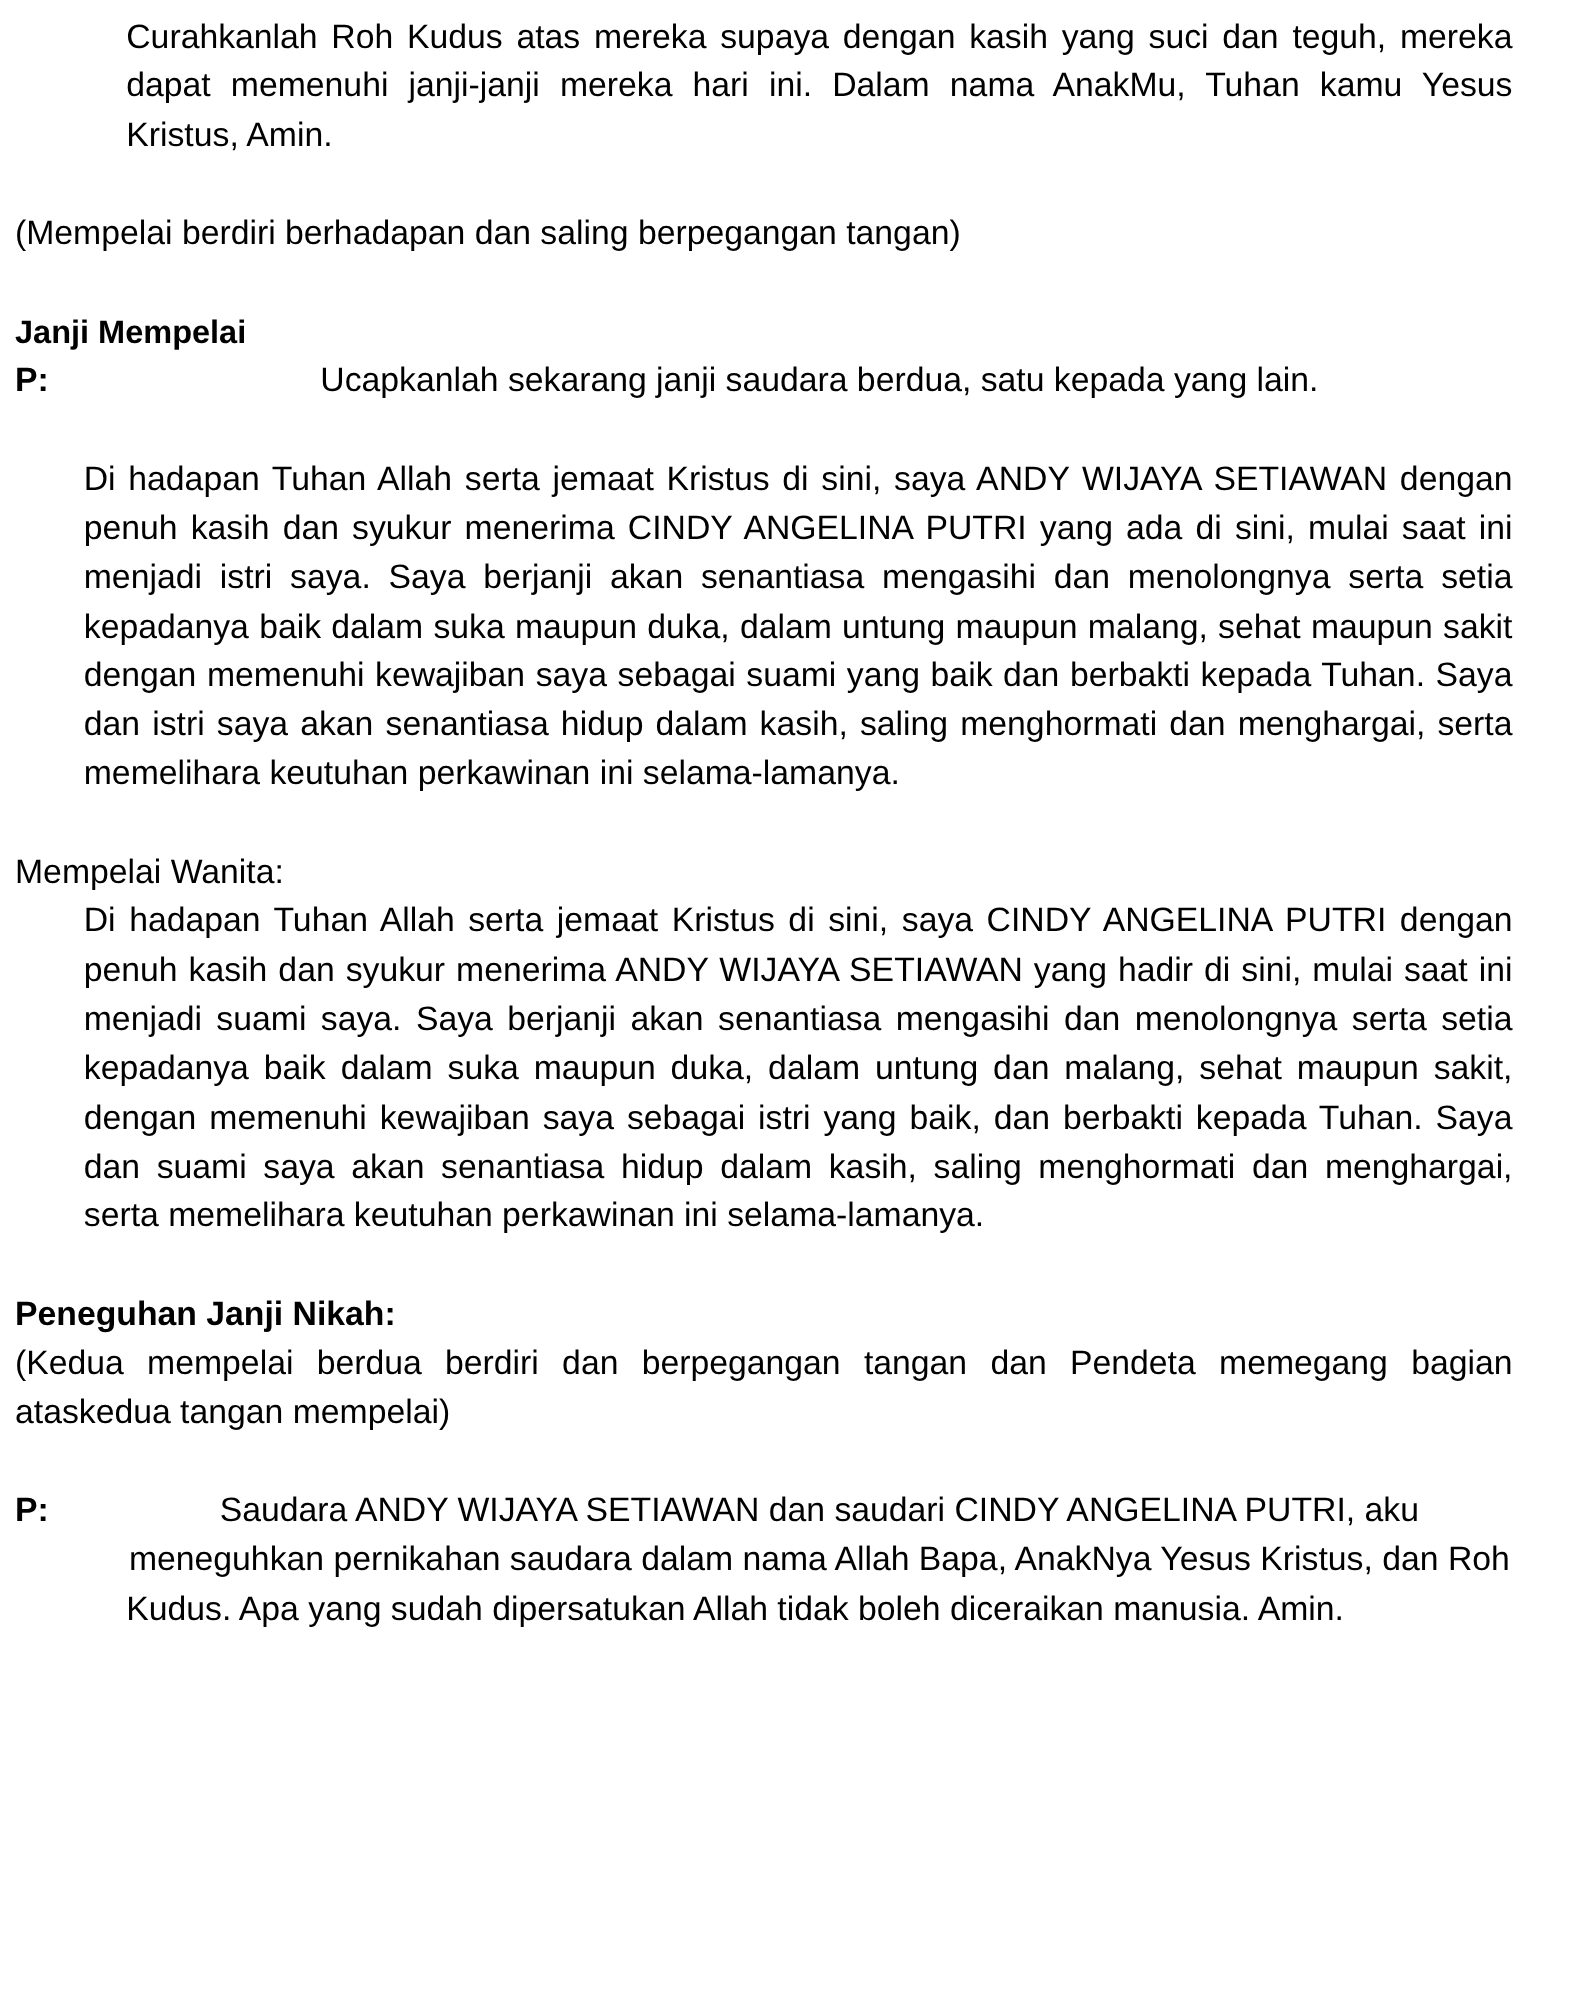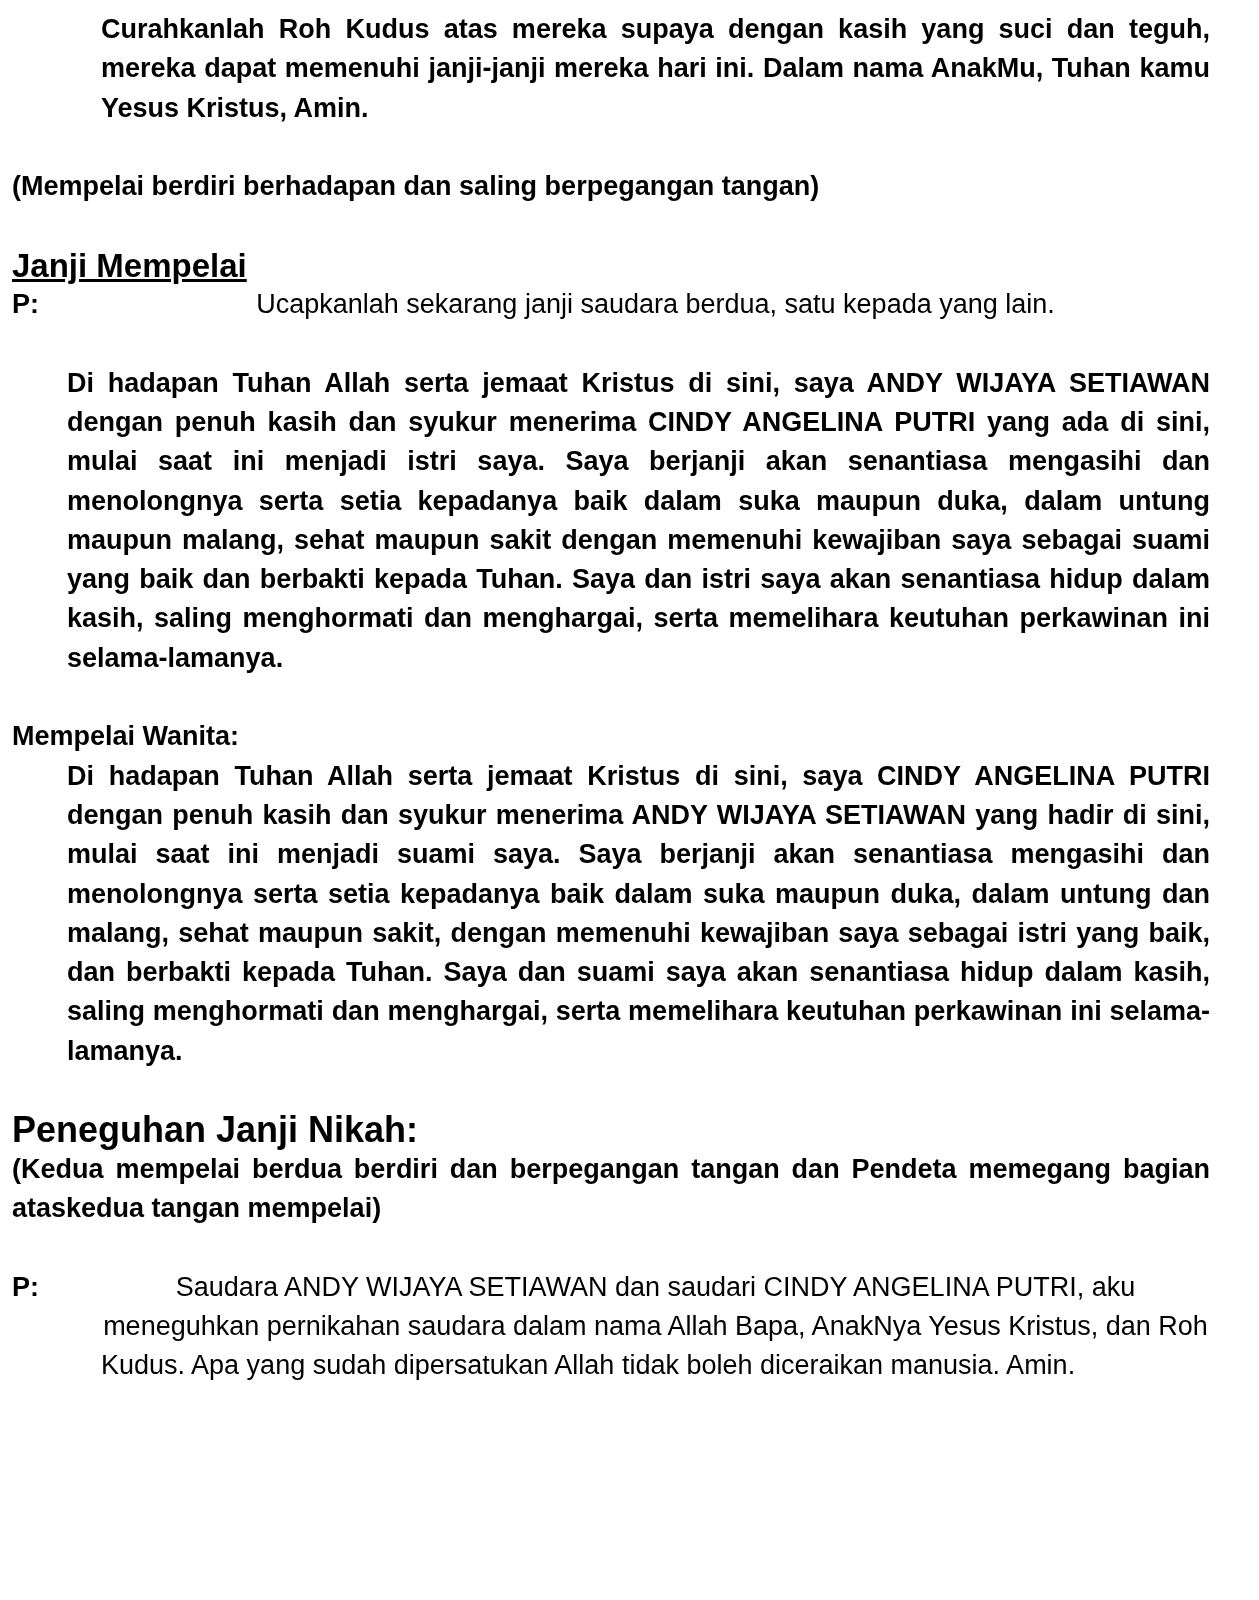--- a/index.html
+++ b/index.html
@@ -16,21 +16,21 @@
       font-family: "Liberation Sans", "DejaVu Sans", sans-serif;
       font-size: 27px;
       line-height: 39.3px;
     }
     .page {
       position: absolute;
       left: 12px;
       top: 10px;
       width: 1198px;
     }
-    .block { margin: 0; font-weight: bold; }
+    .block { margin: 0; }
     .just {
       text-align: justify;
       text-align-last: left;
     }
     .indent1 {
       margin-left: 89px;
     }
     .indent2 {
       margin-left: 55px;
     }
@@ -57,21 +57,21 @@
 
   <p class="block just indent1">Curahkanlah Roh Kudus atas mereka supaya dengan kasih yang suci dan teguh, mereka dapat memenuhi janji-janji mereka hari ini. Dalam nama AnakMu, Tuhan kamu Yesus Kristus, Amin.</p>
 
   <div class="gap"></div>
 
   <p class="block">(Mempelai berdiri berhadapan dan saling berpegangan tangan)</p>
 
   <div class="gap"></div>
 
   <section>
-    <h2 class="block bold" style="font-size:33px;line-height:39.3px;text-decoration:underline;">Janji Mempelai</h2>
+    <h2 class="block bold" style="font-size:26px;line-height:39.3px;">Janji Mempelai</h2>
 
     <div class="labeled">
       <span class="label">P:</span>
       <span class="body">Ucapkanlah sekarang janji saudara berdua, satu kepada yang lain.</span>
     </div>
 
     <div class="gap"></div>
 
     <div>
       <p class="block just indent2">Di hadapan Tuhan Allah serta jemaat Kristus di sini, saya ANDY WIJAYA SETIAWAN dengan penuh kasih dan syukur menerima CINDY ANGELINA PUTRI yang ada di sini, mulai saat ini menjadi istri saya. Saya berjanji akan senantiasa mengasihi dan menolongnya serta setia kepadanya  baik dalam suka maupun duka, dalam untung maupun malang, sehat maupun sakit dengan memenuhi kewajiban saya sebagai suami yang baik dan berbakti kepada Tuhan. Saya dan istri saya akan senantiasa hidup dalam kasih, saling menghormati dan menghargai, serta memelihara keutuhan perkawinan ini selama-lamanya.</p>
@@ -81,21 +81,21 @@
 
     <div>
       <p class="block">Mempelai Wanita:</p>
       <p class="block just indent2">Di hadapan Tuhan Allah serta jemaat Kristus di sini, saya CINDY ANGELINA PUTRI dengan penuh kasih dan syukur menerima ANDY WIJAYA SETIAWAN yang hadir di sini, mulai saat ini menjadi suami saya. Saya berjanji akan senantiasa mengasihi dan menolongnya serta setia kepadanya baik dalam suka maupun duka, dalam untung dan malang, sehat maupun sakit, dengan memenuhi kewajiban saya sebagai istri yang baik, dan berbakti kepada Tuhan. Saya dan suami saya akan senantiasa hidup dalam kasih, saling menghormati dan menghargai, serta memelihara keutuhan perkawinan ini selama-lamanya.</p>
     </div>
   </section>
 
   <div class="gap"></div>
 
   <section>
-    <h2 class="block bold" style="font-size:36px;line-height:39.3px;">Peneguhan Janji Nikah:</h2>
+    <h2 class="block bold" style="font-size:27px;line-height:39.3px;">Peneguhan Janji Nikah:</h2>
 
     <p class="block just">(Kedua mempelai berdua berdiri dan berpegangan tangan dan Pendeta memegang bagian ataskedua tangan mempelai)</p>
 
     <div class="gap"></div>
 
     <div class="labeled">
       <span class="label">P:</span>
       <span class="body just">Saudara ANDY WIJAYA SETIAWAN dan saudari CINDY ANGELINA PUTRI, aku meneguhkan pernikahan saudara dalam nama Allah Bapa, AnakNya Yesus Kristus, dan Roh Kudus. Apa yang sudah dipersatukan Allah tidak boleh diceraikan manusia. Amin.</span>
     </div>
   </section>

